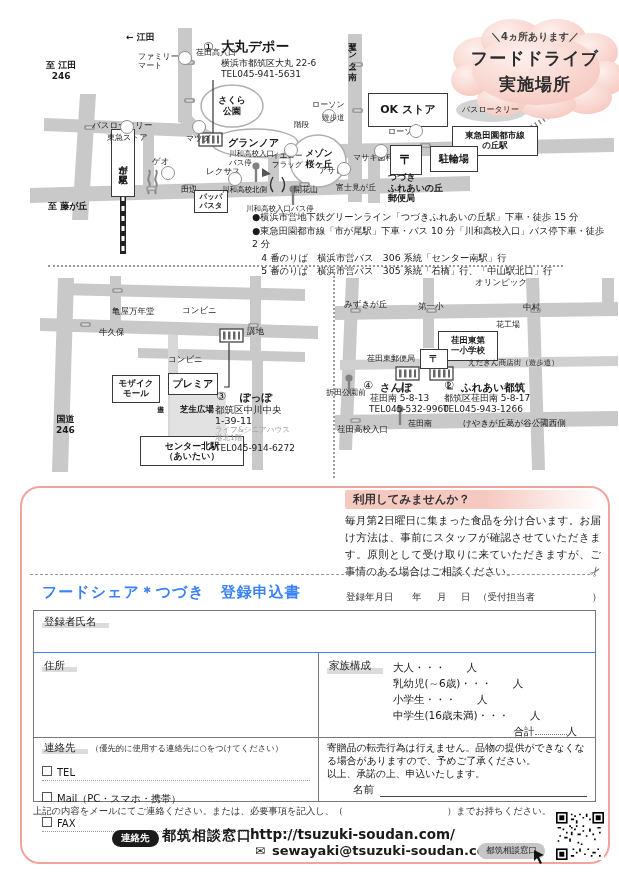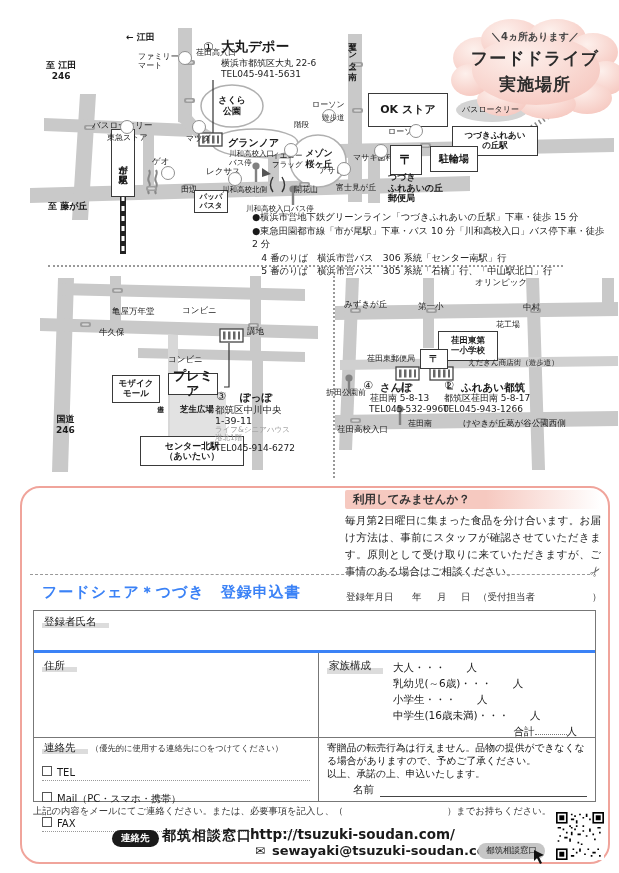--- a/index.html
+++ b/index.html
@@ -31,21 +31,21 @@
       background:linear-gradient(90deg,#f6c9c0 0 55%,rgba(246,201,192,0));padding:2px 0 2px 8px;border-radius:2px;}
   .usage-b{position:absolute;left:345px;top:512px;width:256px;font-size:10.6px;line-height:1.6;color:#222;text-align:justify;}
   .cutline{position:absolute;left:30px;top:574px;width:560px;border-top:1.6px dashed #999;}
   .scissors{position:absolute;left:590px;top:564px;font-size:13px;color:#666;transform:rotate(-55deg);}
   .form-title{position:absolute;left:42px;top:583px;font-size:15px;font-weight:bold;letter-spacing:1px;color:#3b82f6;}
   .regdate{position:absolute;top:591px;font-size:9.5px;color:#333;}
   .ftable{position:absolute;left:33px;top:610px;width:563px;height:192px;border:1px solid #777;box-sizing:border-box;
       font-size:10.5px;}
   .frow{box-sizing:border-box;}
   .mk{background:linear-gradient(transparent 58%,#dcdcdc 58%);padding:0 12px 1px 2px;font-size:10.5px;}
-  .r1{height:42px;border-bottom:3px solid #3b82f6;padding:4px 0 0 8px;}
+  .r1{height:42px;border-bottom:1px solid #3b82f6;padding:4px 0 0 8px;}
   .r2{height:85px;border-bottom:1px solid #777;display:flex;}
   .r2l{width:285px;border-right:1px solid #777;padding:6px 0 0 8px;box-sizing:border-box;}
   .r2r{flex:1;padding:6px 8px 0 8px;display:flex;}
   .famrows{margin-left:10px;flex:1;}
   .famrows div{height:16px;line-height:16px;font-size:10.5px;}
   .totrow{text-align:right;padding-right:10px;height:16px;line-height:16px;}
   .gap-dot{display:inline-block;width:32px;border-bottom:1px dotted #777;}
   .r3{height:63px;display:flex;}
   .r3l{width:285px;border-right:1px solid #777;padding:3px 8px 0 8px;box-sizing:border-box;}
   .r3r{flex:1;padding:3px 8px 0 8px;box-sizing:border-box;}
@@ -215,21 +215,21 @@
   <span class="lb s85" style="left:92px;top:120px">バスロータリー</span>
   <div class="box vt" style="left:111px;top:129px;width:22px;height:66px;font-size:9px">市が尾駅</div>
   <span class="circ" style="left:120px;top:120px"></span>
   <span class="lb s8" style="left:107px;top:133px">東急ストア</span>
   <span class="circ" style="left:192px;top:120px"></span>
   <span class="lb s8" style="left:186px;top:134px">マツダ</span>
   <span class="lb s8" style="left:312px;top:100px">ローソン</span>
   <span class="circ" style="left:322px;top:109px"></span>
   <div class="box" style="left:368px;top:93px;width:78px;height:32px;font-size:11px">OK ストア</div>
   <span class="lb s8" style="left:462px;top:105px">バスロータリー</span>
-  <div class="box" style="left:452px;top:126px;width:84px;height:28px;font-size:8.5px">つづきふれあい
+  <div class="box" style="left:452px;top:126px;width:84px;height:28px;font-size:8.5px">東急田園都市線
 の丘駅</div>
   <span class="lb s8" style="left:388px;top:127px">ローソン</span>
   <span class="circ" style="left:409px;top:124px"></span>
   <span class="lb s75" style="left:322px;top:114px">遊歩道</span>
   <span class="lb s75" style="left:294px;top:121px">階段</span>
   <span class="lb b c" style="left:302px;top:148px;width:34px">メゾン
 桜ヶ丘</span>
   <span class="lb s8" style="left:353px;top:153px">マサキ歯科</span>
   <span class="circ" style="left:374px;top:144px"></span>
   <div class="box" style="left:390px;top:145px;width:30px;height:28px;font-size:13px">〒</div>
@@ -267,21 +267,21 @@
   <div class="dot-h" style="left:48px;top:265px;width:515px"></div>
   <div class="dot-v" style="left:333px;top:272px;height:206px"></div>
 
   <span class="lb s85" style="left:112px;top:306px">亀屋万年堂</span>
   <span class="lb s85" style="left:182px;top:305px">コンビニ</span>
   <span class="lb s85" style="left:99px;top:327px">牛久保</span>
   <span class="lb s85" style="left:247px;top:326px">講地</span>
   <span class="lb s85" style="left:168px;top:354px">コンビニ</span>
   <div class="box" style="left:112px;top:375px;width:46px;height:26px;font-size:8.5px">モザイク
 モール</div>
-  <div class="box" style="left:168px;top:373px;width:48px;height:20px;font-size:13px">プレミア</div>
+  <div class="box" style="left:168px;top:373px;width:48px;height:20px;font-size:10px">プレミア</div>
   <span class="lb vt" style="left:156px;top:400px;height:38px;font-size:7px">遊歩道</span>
   <span class="lb s85 b" style="left:180px;top:404px">芝生広場</span>
   <span class="lb b c" style="left:56px;top:414px">国道
 246</span>
   <div class="box" style="left:140px;top:436px;width:102px;height:28px;font-size:9px">センター北駅
 （あいたい）</div>
   <span class="lb" style="left:216px;top:391px;font-size:11px">③</span>
   <span class="lb b" style="left:240px;top:391px;font-size:10.5px">ぽっぽ</span>
   <span class="lb s95" style="left:215px;top:404px">都筑区中川中央</span>
   <span class="lb s95" style="left:215px;top:415px">1-39-11</span>

